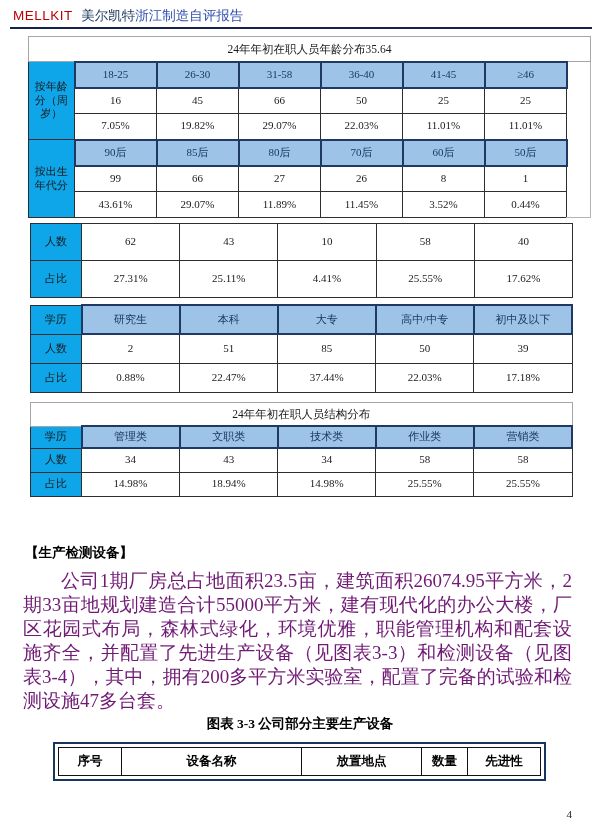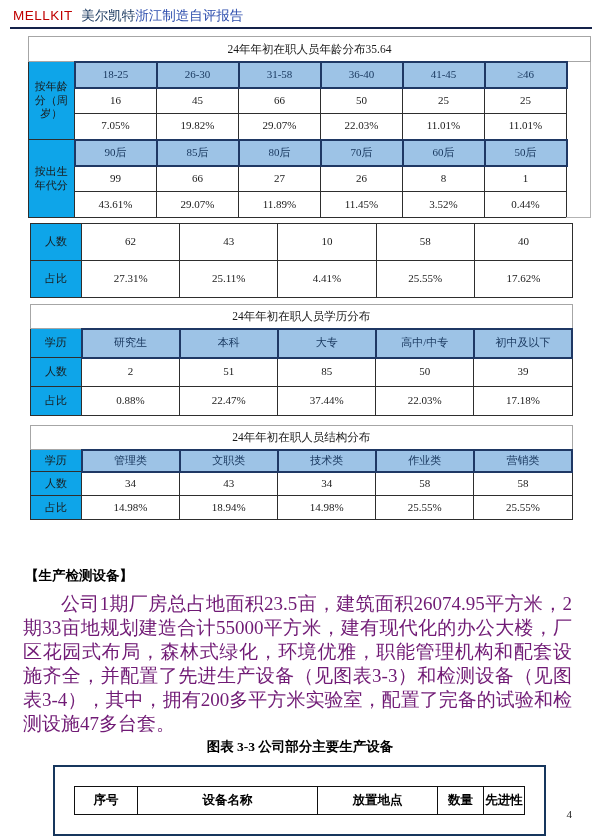--- a/index.html
+++ b/index.html
@@ -39,21 +39,21 @@
   #t-structure .r-hdr{height:22px;}
   #t-structure .r-data{height:24px;}
   
   .sec-heading{margin:47px 0 0 25px;font-size:13.5px;font-weight:bold;color:#000;}
   .body-para{
     margin:7px 28px 0 23px;font-size:19px;line-height:24px;color:#701a75;
     text-align:justify;text-indent:2em;
   }
   .caption{margin-top:2px;text-align:center;font-size:13.5px;font-weight:bold;color:#000;}
   
-  .equip-wrap{margin:9px 0 0 53px;width:493px;border:2px solid #17365d;padding:19px;box-sizing:border-box;}
+  .equip-wrap{margin:9px 0 0 53px;width:493px;border:2px solid #17365d;padding:3px;box-sizing:border-box;}
   #t-equip{width:100%;border:1px solid #17365d;}
   #t-equip td{border:1px solid #111;height:27px;font-size:12.5px;font-weight:bold;color:#000;}
   .page-num{position:absolute;top:808px;right:28px;font-size:11px;color:#222;}
 </style>
 </head>
 <body>
 
 <div class="page">
 
   <div class="doc-header">
@@ -163,23 +163,20 @@
   <table id="t-education" class="stat">
     <colgroup>
       <col style="width:51px">
         <col>
         <col>
         <col>
         <col>
         <col>
     </colgroup>
   <tbody>
-        <tr class="r-title">
-          <td class="title-cell" colspan="6">24年年初在职人员学历分布</td>
-        </tr>
         <tr class="r-hdr">
           <td class="stubh">学历</td>
           <td class="hdr">研究生</td>
           <td class="hdr">本科</td>
           <td class="hdr">大专</td>
           <td class="hdr">高中/中专</td>
           <td class="hdr">初中及以下</td>
         </tr>
         <tr class="r-data">
           <td class="rowlabel">人数</td>

